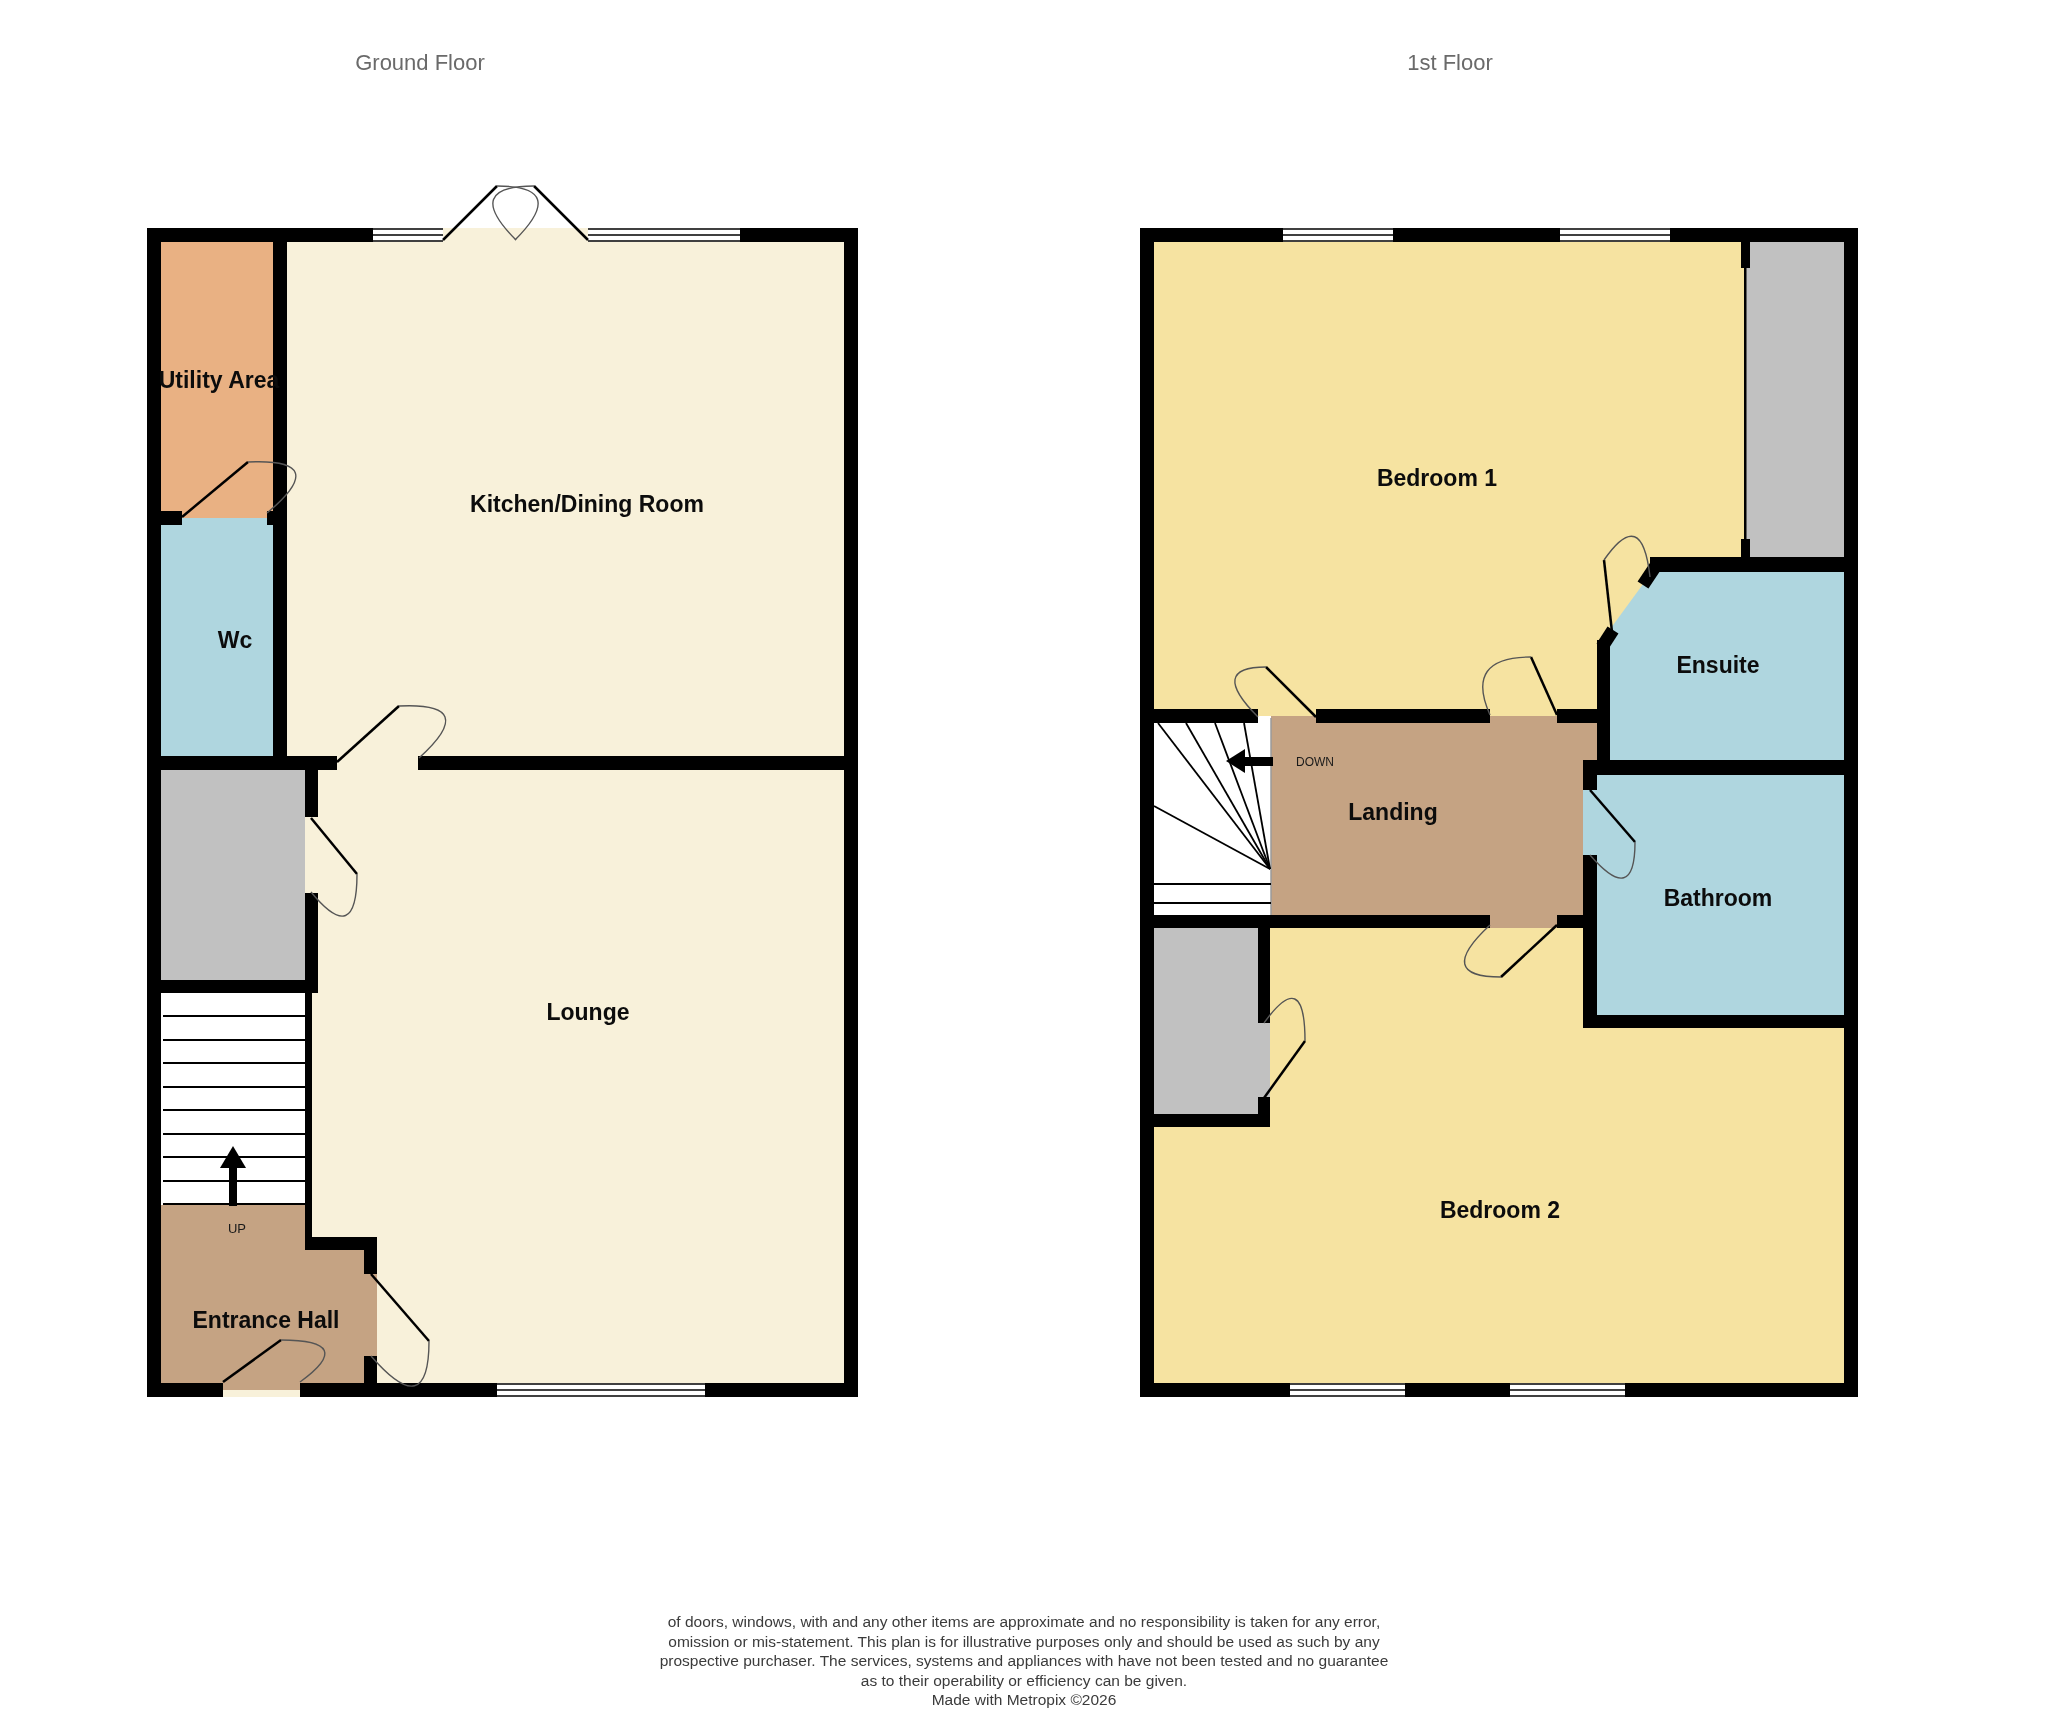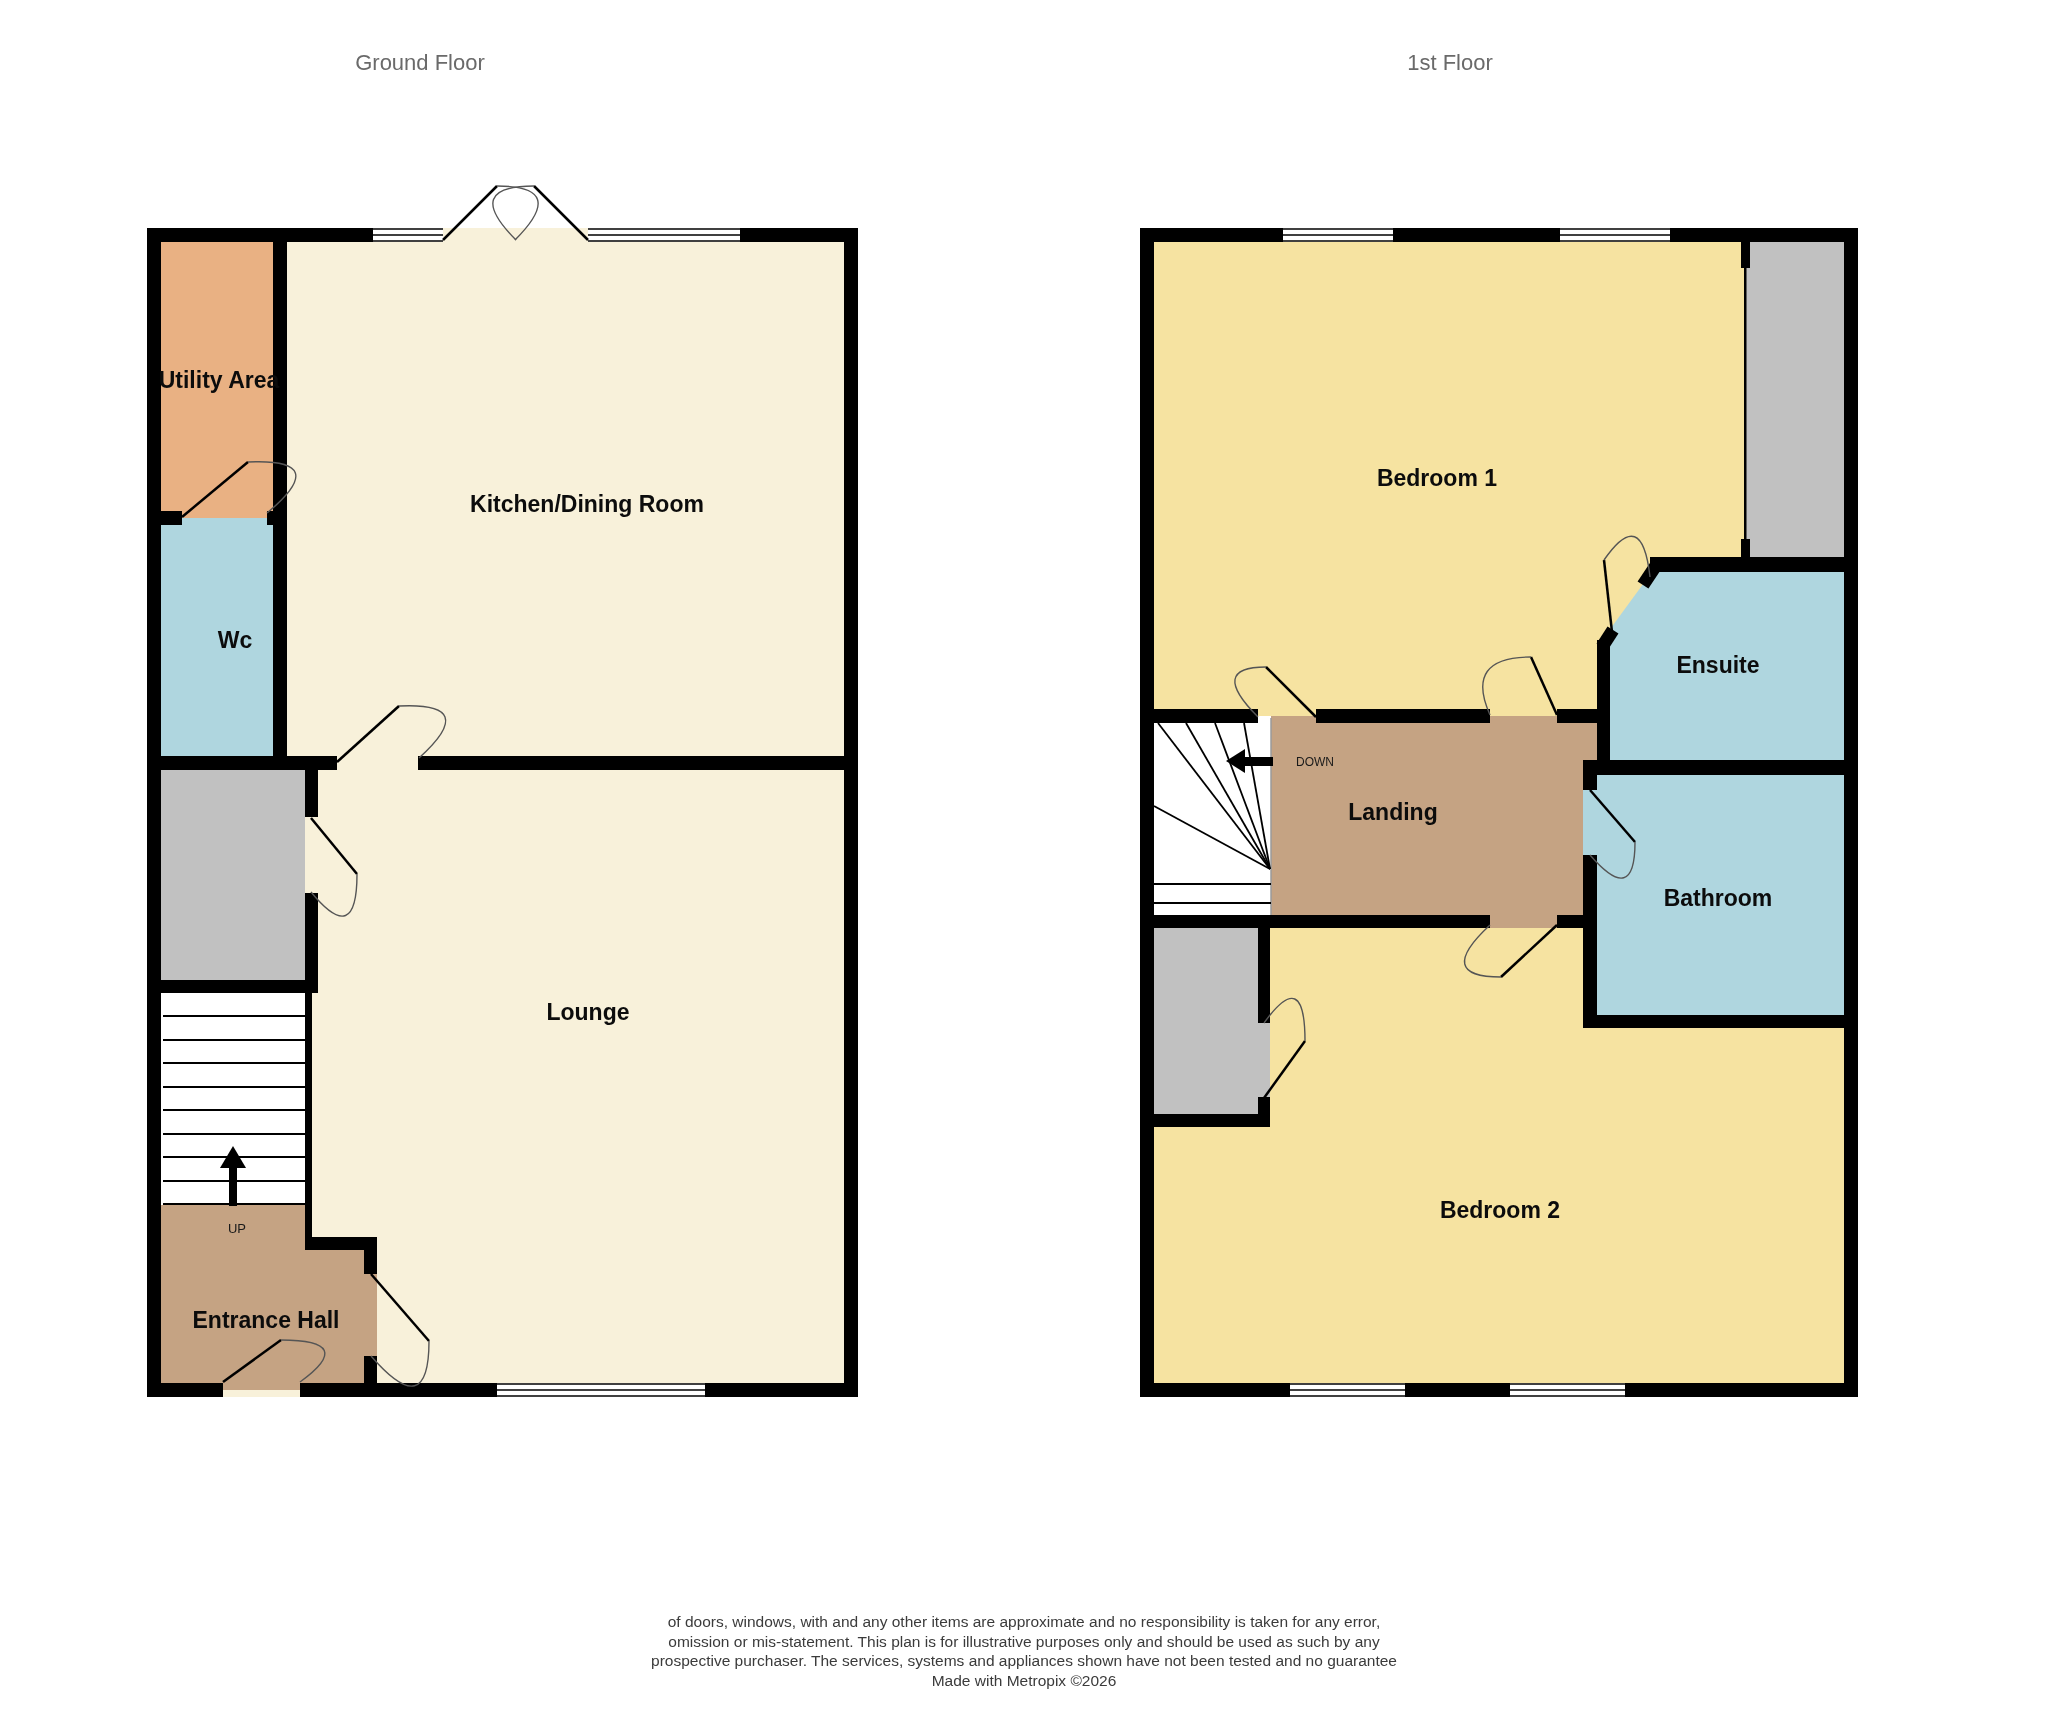--- a/index.html
+++ b/index.html
@@ -236,16 +236,17 @@
     <text class="stairlabel" x="1296" y="766" style="font-size:12px;text-anchor:start;">DOWN</text>
   </g>
 
   <text class="floortitle" x="420" y="70">Ground Floor</text>
   <text class="floortitle" x="1450" y="70">1st Floor</text>
 </svg>
 
 <div class="disclaimer">
   <div>of doors, windows, with and any other items are approximate and no responsibility is taken for any error,</div>
   <div>omission or mis-statement. This plan is for illustrative purposes only and should be used as such by any</div>
-  <div>prospective purchaser. The services, systems and appliances shown have not been tested and no guarantee</div>
+  <div>prospective purchaser. The services, systems and appliances with have not been tested and no guarantee</div>
+  <div>as to their operability or efficiency can be given.</div>
   <div>Made with Metropix ©2026</div>
 </div>
 </div>
 
 </body></html>

